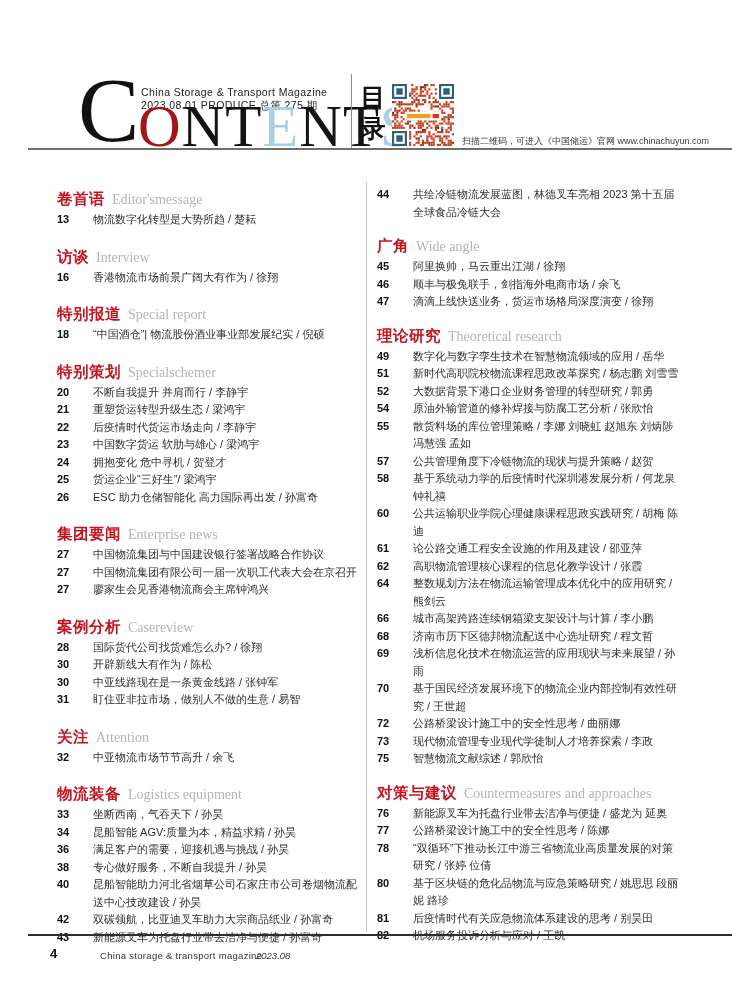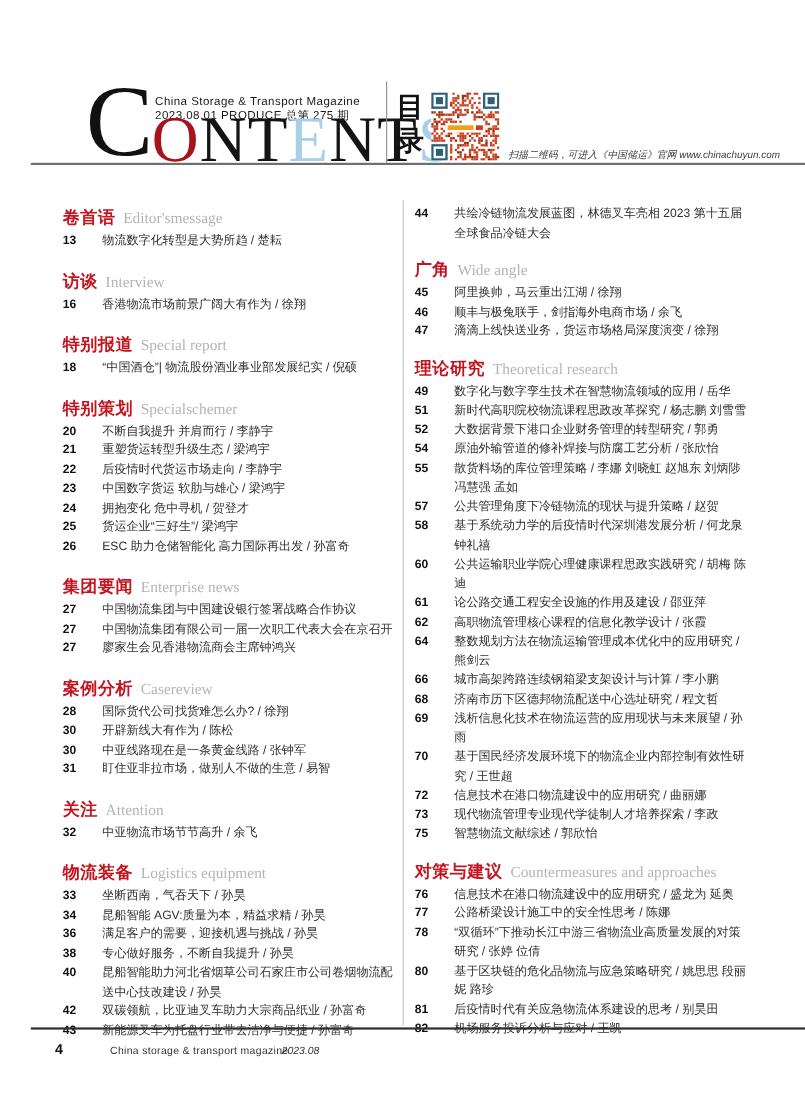--- a/index.html
+++ b/index.html
@@ -11,21 +11,21 @@
   .big-c{position:absolute;left:0;top:-8px;font-family:"Liberation Serif",serif;
          font-size:92px;line-height:80px;color:#111;font-weight:400;}
   .mag-lines{position:absolute;left:63px;top:8px;font-size:10.5px;line-height:13px;
              color:#1a1a1a;letter-spacing:.4px;white-space:nowrap;}
   .ontents{position:absolute;left:60px;top:26px;font-family:"Liberation Serif",serif;
            font-size:59px;line-height:44px;letter-spacing:1px;white-space:nowrap;}
   .hdr-vline{position:absolute;left:351px;top:74px;width:1px;height:74px;background:#8d8d8d;}
   .mulu{position:absolute;left:358px;top:82px;width:30px;font-size:25px;line-height:31px;
         color:#111;text-align:center;font-weight:600;}
   .qr{position:absolute;left:392px;top:84px;width:62px;height:62px;}
-  .qr-caption{position:absolute;left:462px;top:135px;font-size:9px;color:#3a3a3a;white-space:nowrap;font-style:italic;}
+  .qr-caption{position:absolute;left:462px;top:135px;font-size:9px;color:#3a3a3a;white-space:nowrap;}
   .hdr-rule{position:absolute;left:28px;right:0;top:148px;height:2px;background:#6f6f6f;}
 
   
   .col{position:absolute;width:308px;}
   .col-left{left:57px;top:190px;}
   .col-right{left:377px;top:186px;}
   .mid-vline{position:absolute;left:366px;top:182px;height:750px;width:1px;background:#c3c3c3;}
 
   .sec{margin-bottom:19px;}
   .col-right .sec{margin-bottom:16px;}
@@ -591,36 +591,36 @@
         <div class="entry">
           <span class="pg">69</span>
           <span class="tx">浅析信息化技术在物流运营的应用现状与未来展望 / 孙雨</span>
         </div>
         <div class="entry">
           <span class="pg">70</span>
           <span class="tx">基于国民经济发展环境下的物流企业内部控制有效性研究 / 王世超</span>
         </div>
         <div class="entry">
           <span class="pg">72</span>
-          <span class="tx">信息技术在港口物流建设中的应用研究 / 曲丽娜</span>
+          <span class="tx">公路桥梁设计施工中的安全性思考 / 曲丽娜</span>
         </div>
         <div class="entry">
           <span class="pg">73</span>
           <span class="tx">现代物流管理专业现代学徒制人才培养探索 / 李政</span>
         </div>
         <div class="entry">
           <span class="pg">75</span>
           <span class="tx">智慧物流文献综述 / 郭欣怡</span>
         </div>
       </div>
       <div class="sec">
         <div class="sec-h"><span class="zh">对策与建议</span><span class="en">Countermeasures and approaches</span></div>
         <div class="entry">
           <span class="pg">76</span>
-          <span class="tx">信息技术在港口物流建设中的应用研究 / 盛龙为 延奥</span>
+          <span class="tx">新能源叉车为托盘行业带去洁净与便捷 / 盛龙为 延奥</span>
         </div>
         <div class="entry">
           <span class="pg">77</span>
           <span class="tx">公路桥梁设计施工中的安全性思考 / 陈娜</span>
         </div>
         <div class="entry">
           <span class="pg">78</span>
           <span class="tx">“双循环”下推动长江中游三省物流业高质量发展的对策研究 / 张婷 位倩</span>
         </div>
         <div class="entry">

